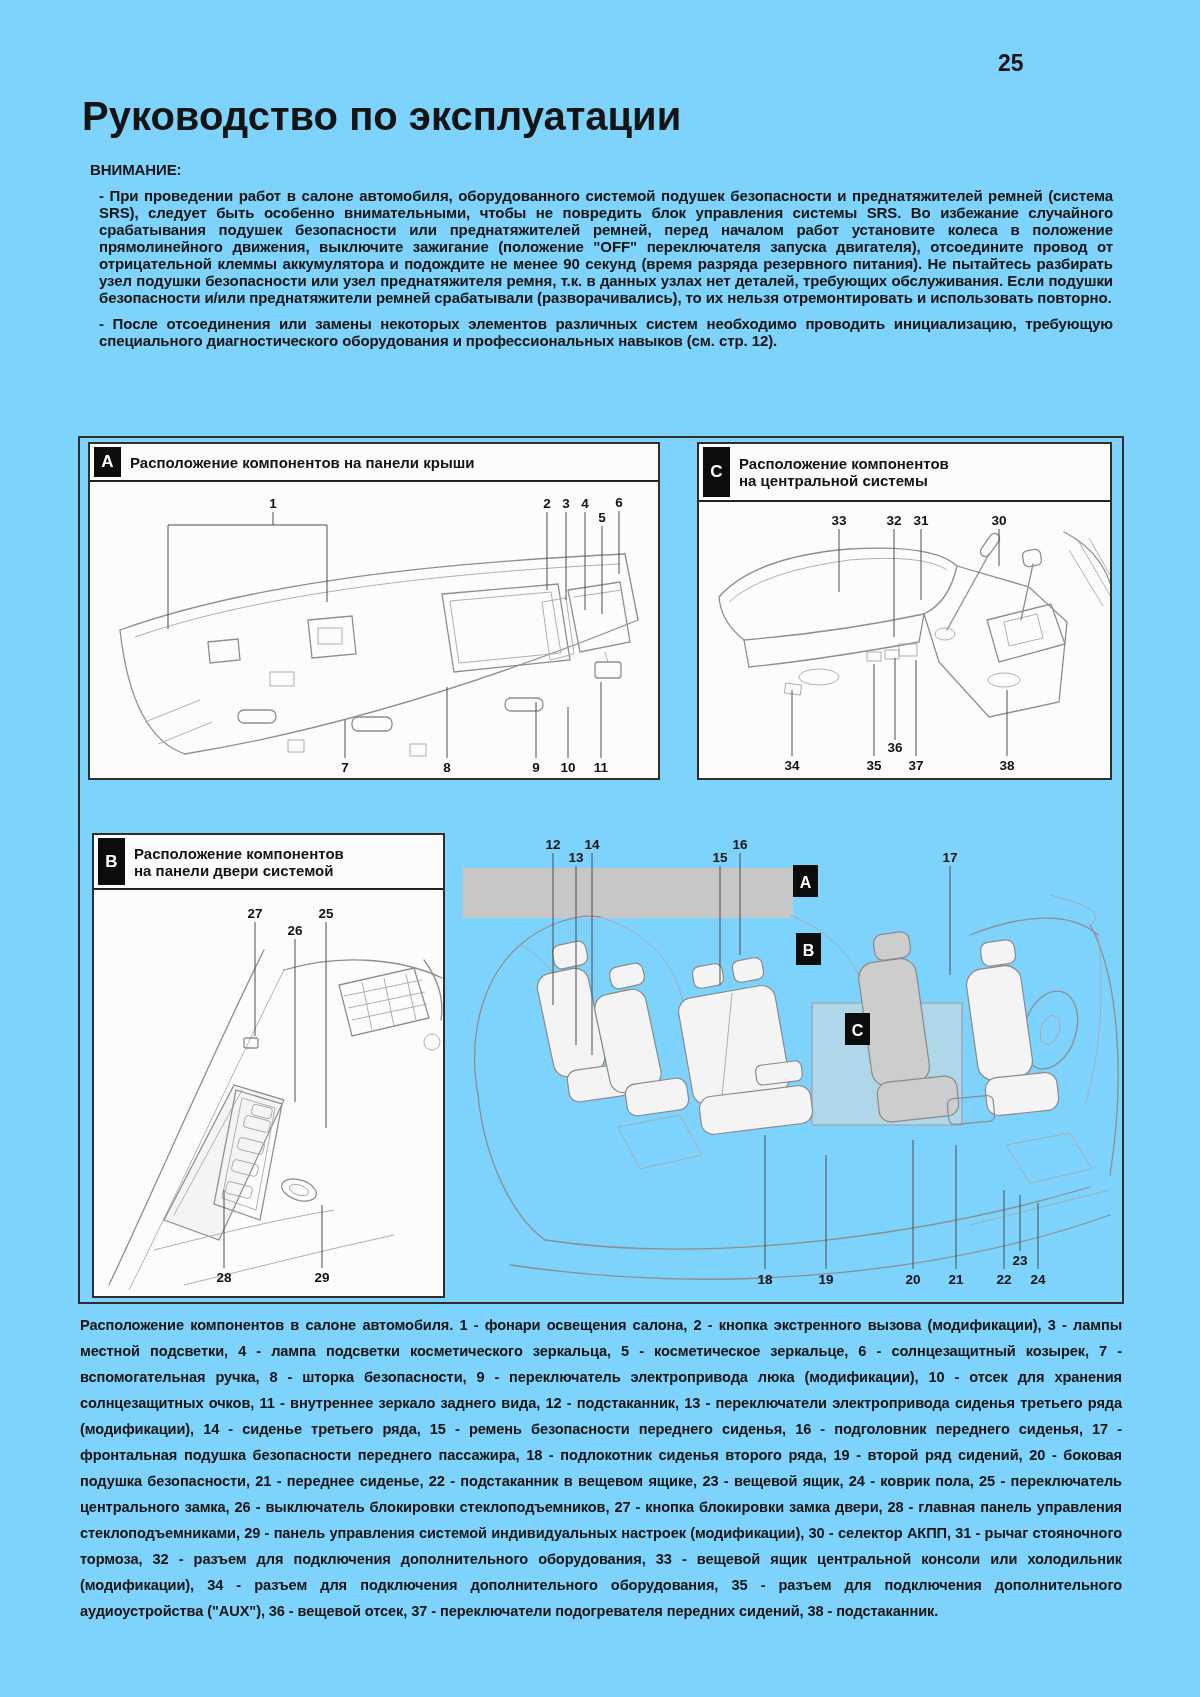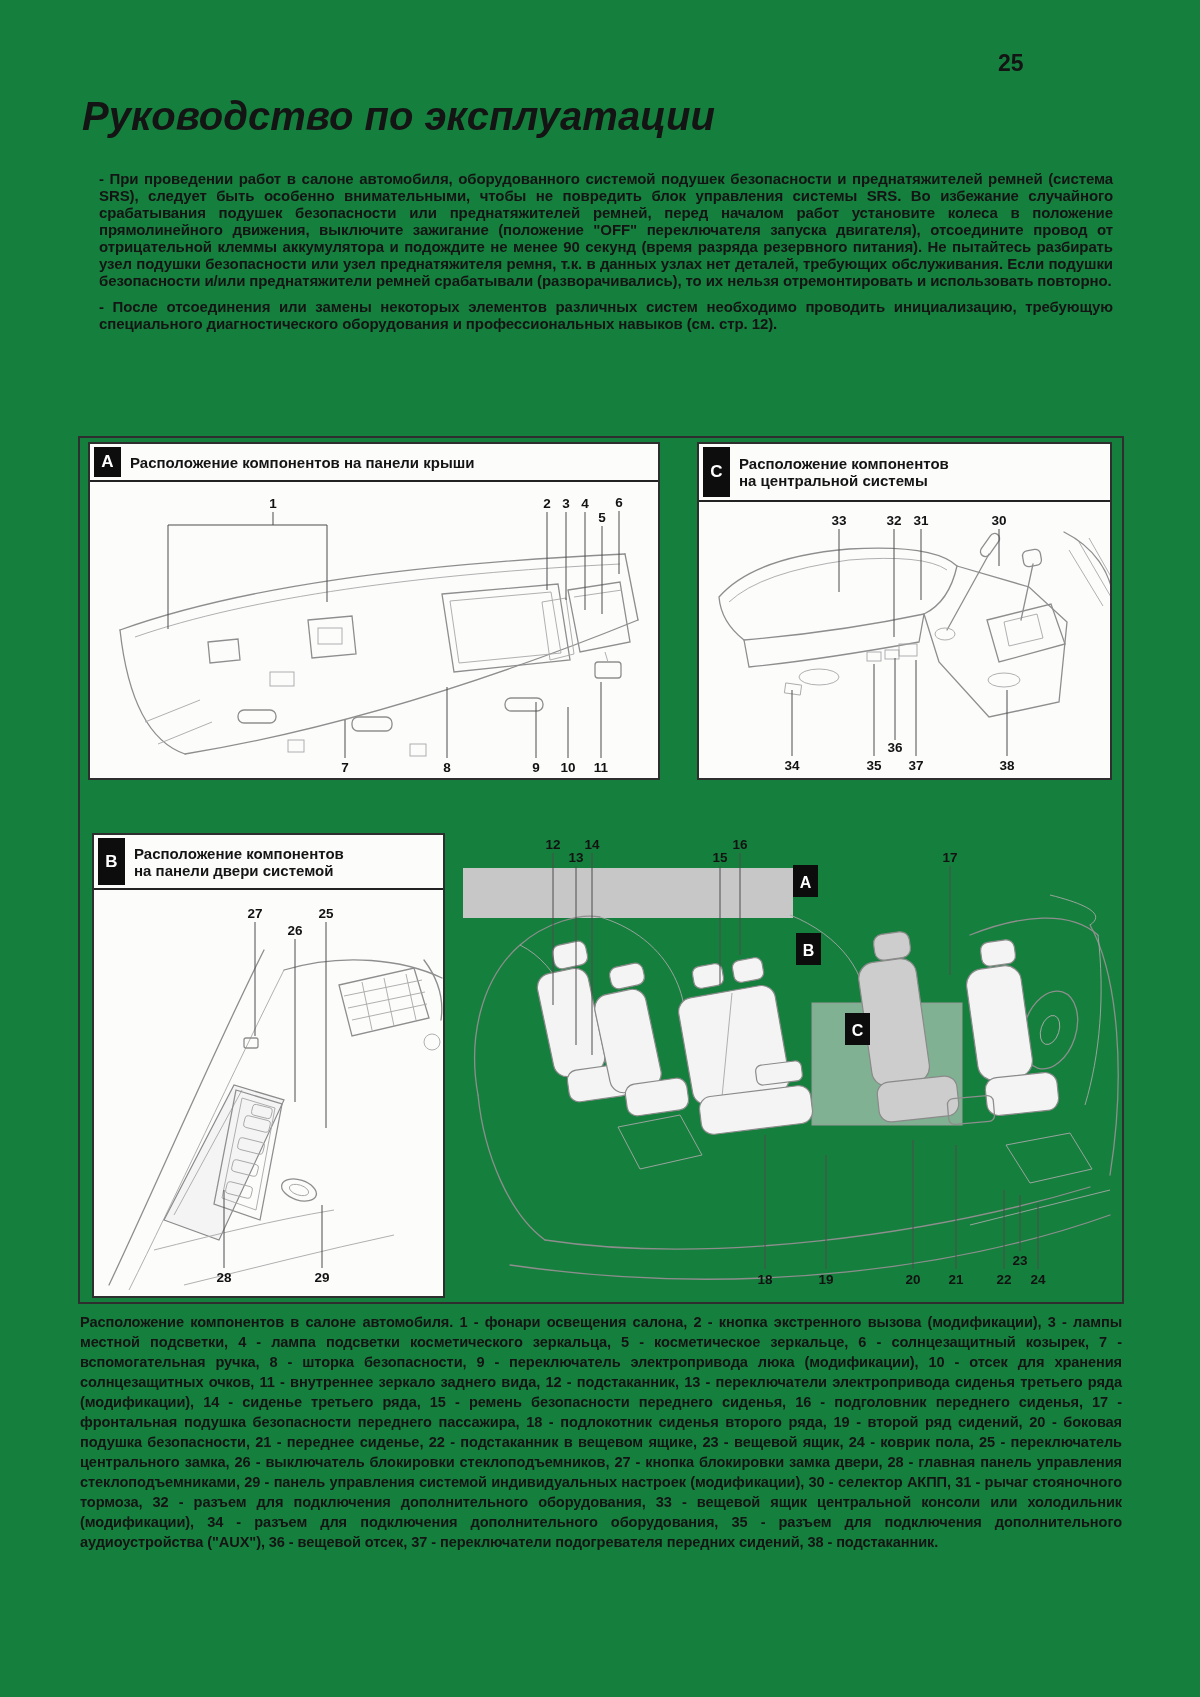--- a/index.html
+++ b/index.html
@@ -1,39 +1,39 @@
 <!DOCTYPE html>
 <html><head>
 <meta charset="utf-8">
 <style>
   html,body{margin:0;padding:0;background:#ffffff;}
-  .sheet{position:relative;width:1200px;height:1697px;background:#15803d;overflow:hidden;
+  .sheet{position:relative;width:1200px;height:1697px;background:#7dd3fc;overflow:hidden;
          font-family:"Liberation Sans",sans-serif;color:#141414;}
   .abs{position:absolute;}
   .page-num{left:998px;top:50px;font-size:23px;font-weight:bold;}
-  .title{left:82px;top:94px;font-size:40px;font-weight:bold;letter-spacing:0;margin:0;font-style:italic;}
+  .title{left:82px;top:94px;font-size:40px;font-weight:bold;letter-spacing:0;margin:0;}
   .warning{left:90px;top:161px;width:1032px;font-size:15px;line-height:17px;font-weight:bold;
            text-align:justify;letter-spacing:-0.1px;}
   .warning p{margin:9px;}
   .warn-head{font-size:15px;font-weight:bold;margin-bottom:1px;}
   .fig-outer{left:78px;top:436px;width:1046px;height:868px;border:2px solid #2e2e2e;box-sizing:border-box;}
   .panel{position:absolute;border:2px solid #2e2e2e;box-sizing:border-box;background:#fcfcfb;}
   .panel-a{left:88px;top:442px;width:572px;height:338px;}
   .panel-c{left:697px;top:442px;width:415px;height:338px;}
   .panel-b{left:92px;top:833px;width:353px;height:465px;}
   .phead{display:flex;align-items:center;border-bottom:2px solid #222;box-sizing:border-box;}
   .panel-a .phead{height:38px;}
   .panel-c .phead{height:58px;}
   .panel-b .phead{height:55px;}
   .tag{background:#0d0d0d;color:#fff;font-weight:bold;font-size:17px;width:27px;
        align-self:stretch;display:flex;align-items:center;justify-content:center;margin:3px 0 3px 4px;}
   .ptitle{font-size:15px;font-weight:bold;padding-left:9px;line-height:17px;}
   .psvg{display:block;}
   .cabin{left:450px;top:795px;width:670px;height:505px;}
-  .caption{left:80px;top:1312px;width:1042px;font-size:14.6px;line-height:20px;font-weight:bold;
+  .caption{left:80px;top:1312px;width:1042px;font-size:14.6px;line-height:26px;font-weight:bold;
            text-align:justify;letter-spacing:-0.1px;margin:0;}
   
   .ln{stroke:#8e8e8e;stroke-width:1.3;fill:none;stroke-linecap:round;}
   .ln2{stroke:#a7a7a7;stroke-width:0.9;fill:none;}
   .seat{stroke:#8a8a8a;stroke-width:1.2;fill:#f4f4f4;}
   .seatHi{stroke:#8a8a8a;stroke-width:1.2;fill:#cdcdcd;}
   .lead{stroke:#4d4d4d;stroke-width:1;fill:none;}
   .co{font:bold 13.5px "Liberation Sans",sans-serif;fill:#121212;text-anchor:middle;}
   .mkRect{fill:#0c0c0c;}
   .mkTxt{font:bold 16px "Liberation Sans",sans-serif;fill:#ffffff;text-anchor:middle;}
@@ -42,20 +42,21 @@
 </style>
 </head>
 <body>
 
 <div class="sheet">
 
   <div class="abs page-num">25</div>
   <h1 class="abs title">Руководство по эксплуатации</h1>
 
   <div class="abs warning">
+    <div class="warn-head">ВНИМАНИЕ:</div>
     <p>- При проведении работ в салоне автомобиля, оборудованного системой подушек безопасности и преднатяжителей ремней (система SRS), следует быть особенно внимательными, чтобы не повредить блок управления системы SRS. Во избежание случайного срабатывания подушек безопасности или преднатяжителей ремней, перед началом работ установите колеса в положение прямолинейного движения, выключите зажигание (положение "OFF" переключателя запуска двигателя), отсоедините провод от отрицательной клеммы аккумулятора и подождите не менее 90 секунд (время разряда резервного питания). Не пытайтесь разбирать узел подушки безопасности или узел преднатяжителя ремня, т.к. в данных узлах нет деталей, требующих обслуживания. Если подушки безопасности и/или преднатяжители ремней срабатывали (разворачивались), то их нельзя отремонтировать и использовать повторно.</p>
     <p>- После отсоединения или замены некоторых элементов различных систем необходимо проводить инициализацию, требующую специального диагностического оборудования и профессиональных навыков (см. стр. 12).</p>
   </div>
 
   <div class="abs fig-outer"></div>
 
   <section class="panel panel-a">
     <div class="phead">
       <span class="tag">A</span>
       <span class="ptitle">Расположение компонентов на панели крыши</span>

